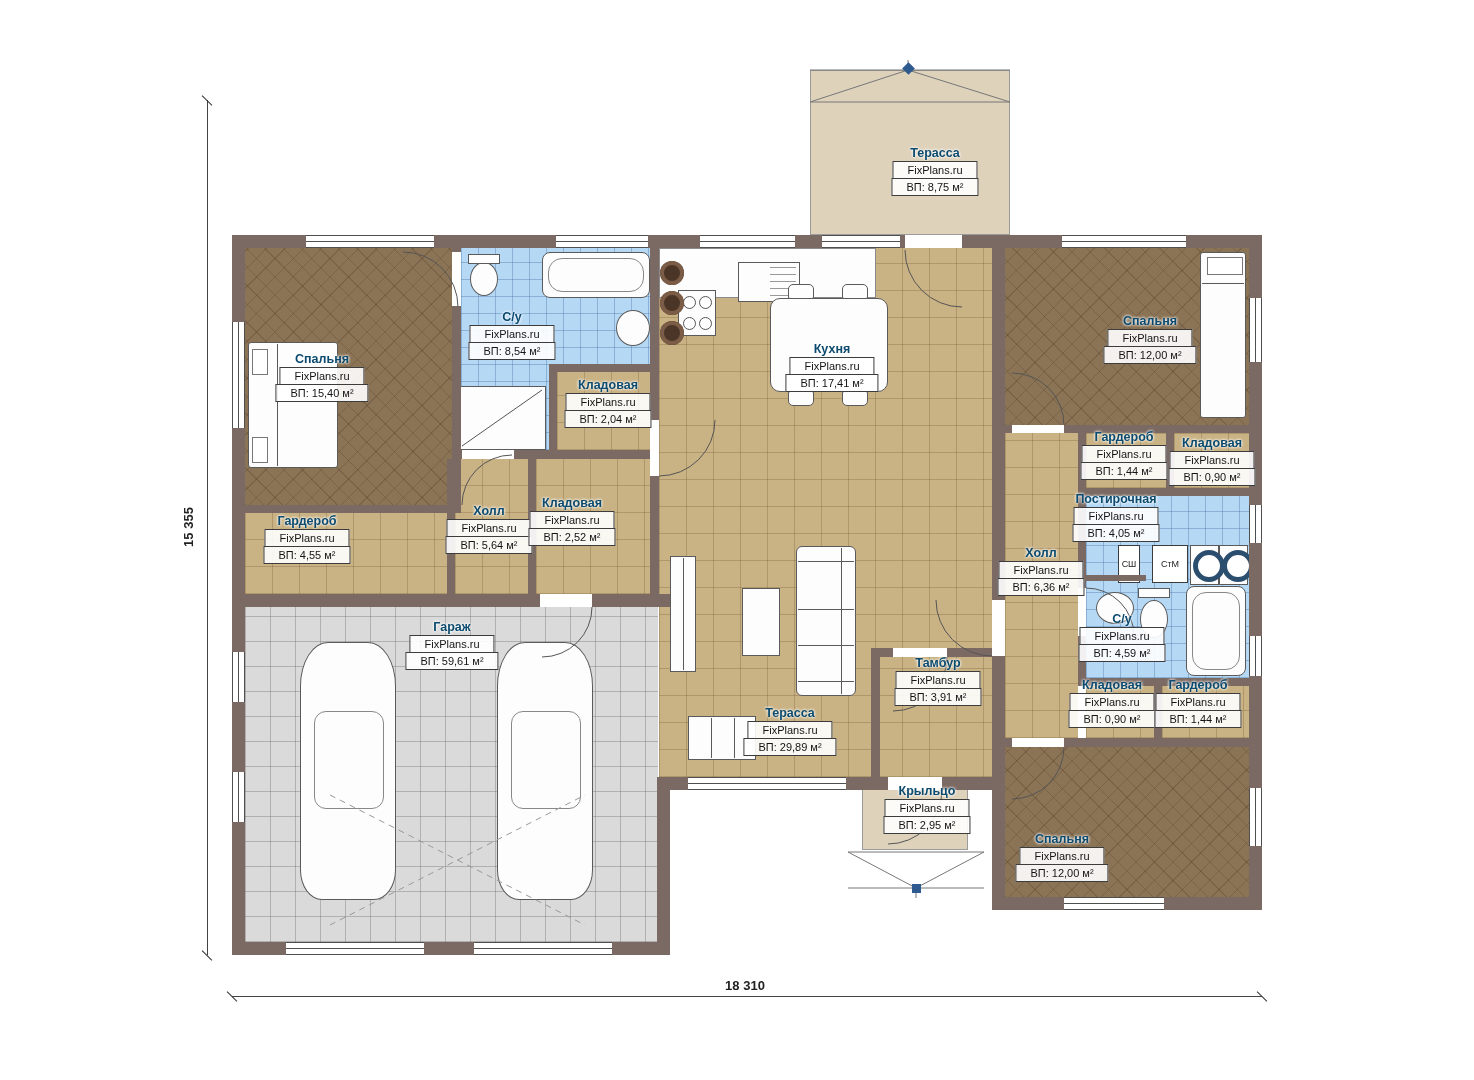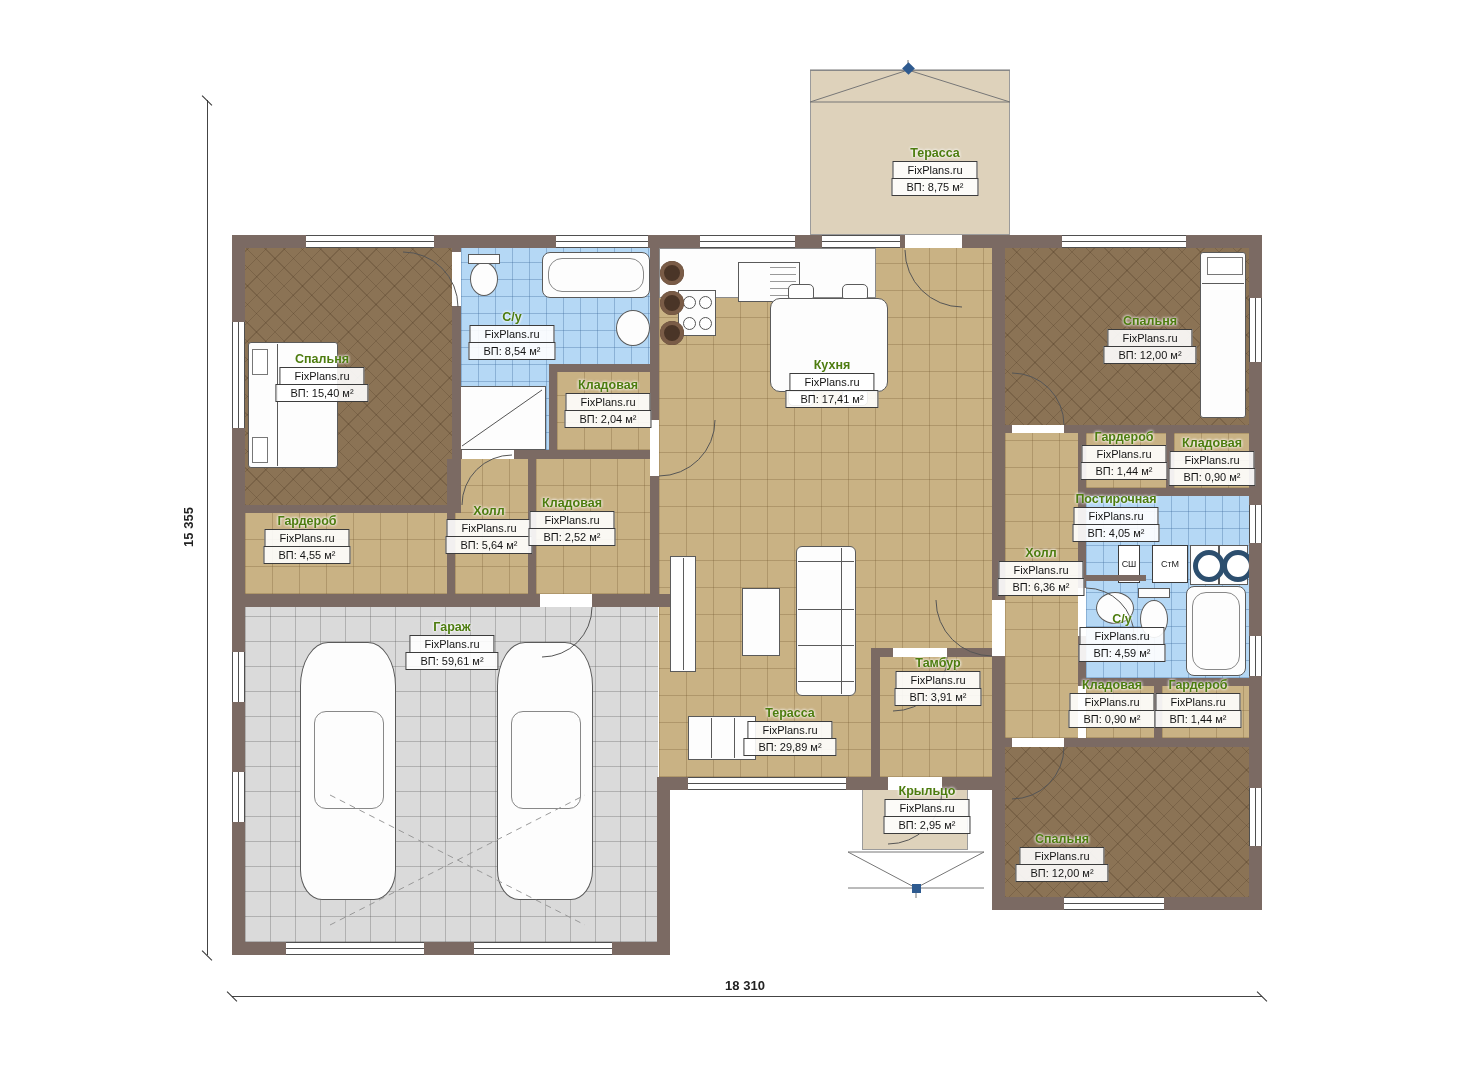--- a/index.html
+++ b/index.html
@@ -27,21 +27,21 @@
   .winv{width:13px;z-index:15;background:linear-gradient(to right,#4f4f4f 0 1px,#fff 1px 6px,#4f4f4f 6px 7px,#fff 7px 12px,#4f4f4f 12px 13px);}
   .furn{background:#fdfdfd;border:1px solid #5a5a5a;z-index:5;}
   .oval{border-radius:50%;}
   .line-h{position:absolute;height:1px;background:#5a5a5a;left:1px;right:1px;}
   .line-v{position:absolute;width:1px;background:#5a5a5a;top:1px;bottom:1px;}
   .burner{position:absolute;width:11px;height:11px;border:1px solid #555;border-radius:50%;background:#fff;}
   .ovenc{position:absolute;width:24px;height:24px;border-radius:50%;background:#4a3527;box-shadow:inset 0 0 0 4px #7a5c47;z-index:6;}
   .mach{position:absolute;width:22px;height:22px;border:5px solid #2c4e6e;border-radius:50%;background:#fff;z-index:6;}
   
   .rlabel{transform:translateX(-50%);display:flex;flex-direction:column;align-items:center;z-index:30;}
-  .rname{font-weight:bold;font-size:12.5px;color:#4d7c0f;white-space:nowrap;margin-bottom:1px;text-shadow:0 0 3px #fff,0 0 3px #fff;}
+  .rname{font-weight:bold;font-size:12.5px;color:#0c4a6e;white-space:nowrap;margin-bottom:1px;text-shadow:0 0 3px #fff,0 0 3px #fff;}
   .rbox{border:1px solid #3c3c3c;background:rgba(255,255,255,.90);font-size:11px;color:#141414;
         padding:0 14px;line-height:16px;white-space:nowrap;}
   .rbox + .rbox{margin-top:-1px;}
   .mini{border:1px solid #3c3c3c;background:#fff;font-size:9px;color:#222;display:flex;align-items:center;justify-content:center;z-index:7;}
   
   .dim{z-index:25;background:#444;}
   .dimtext{position:absolute;z-index:25;font-size:13px;font-weight:bold;color:#222;white-space:nowrap;}
   .tick{position:absolute;width:14px;height:1px;background:#333;z-index:26;}
   svg.overlay{position:absolute;left:0;top:0;z-index:20;pointer-events:none;}
 </style>
@@ -258,21 +258,21 @@
   <div class="rlabel" style="left:512px;top:310px;">
     <div class="rname">С/у</div>
     <div class="rbox">FixPlans.ru</div>
     <div class="rbox">ВП: 8,54 м²</div>
   </div>
   <div class="rlabel" style="left:608px;top:378px;">
     <div class="rname">Кладовая</div>
     <div class="rbox">FixPlans.ru</div>
     <div class="rbox">ВП: 2,04 м²</div>
   </div>
-  <div class="rlabel" style="left:832px;top:358px;">
+  <div class="rlabel" style="left:832px;top:342px;">
     <div class="rname">Кухня</div>
     <div class="rbox">FixPlans.ru</div>
     <div class="rbox">ВП: 17,41 м²</div>
   </div>
   <div class="rlabel" style="left:1150px;top:314px;">
     <div class="rname">Спальня</div>
     <div class="rbox">FixPlans.ru</div>
     <div class="rbox">ВП: 12,00 м²</div>
   </div>
   <div class="rlabel" style="left:1124px;top:430px;">

